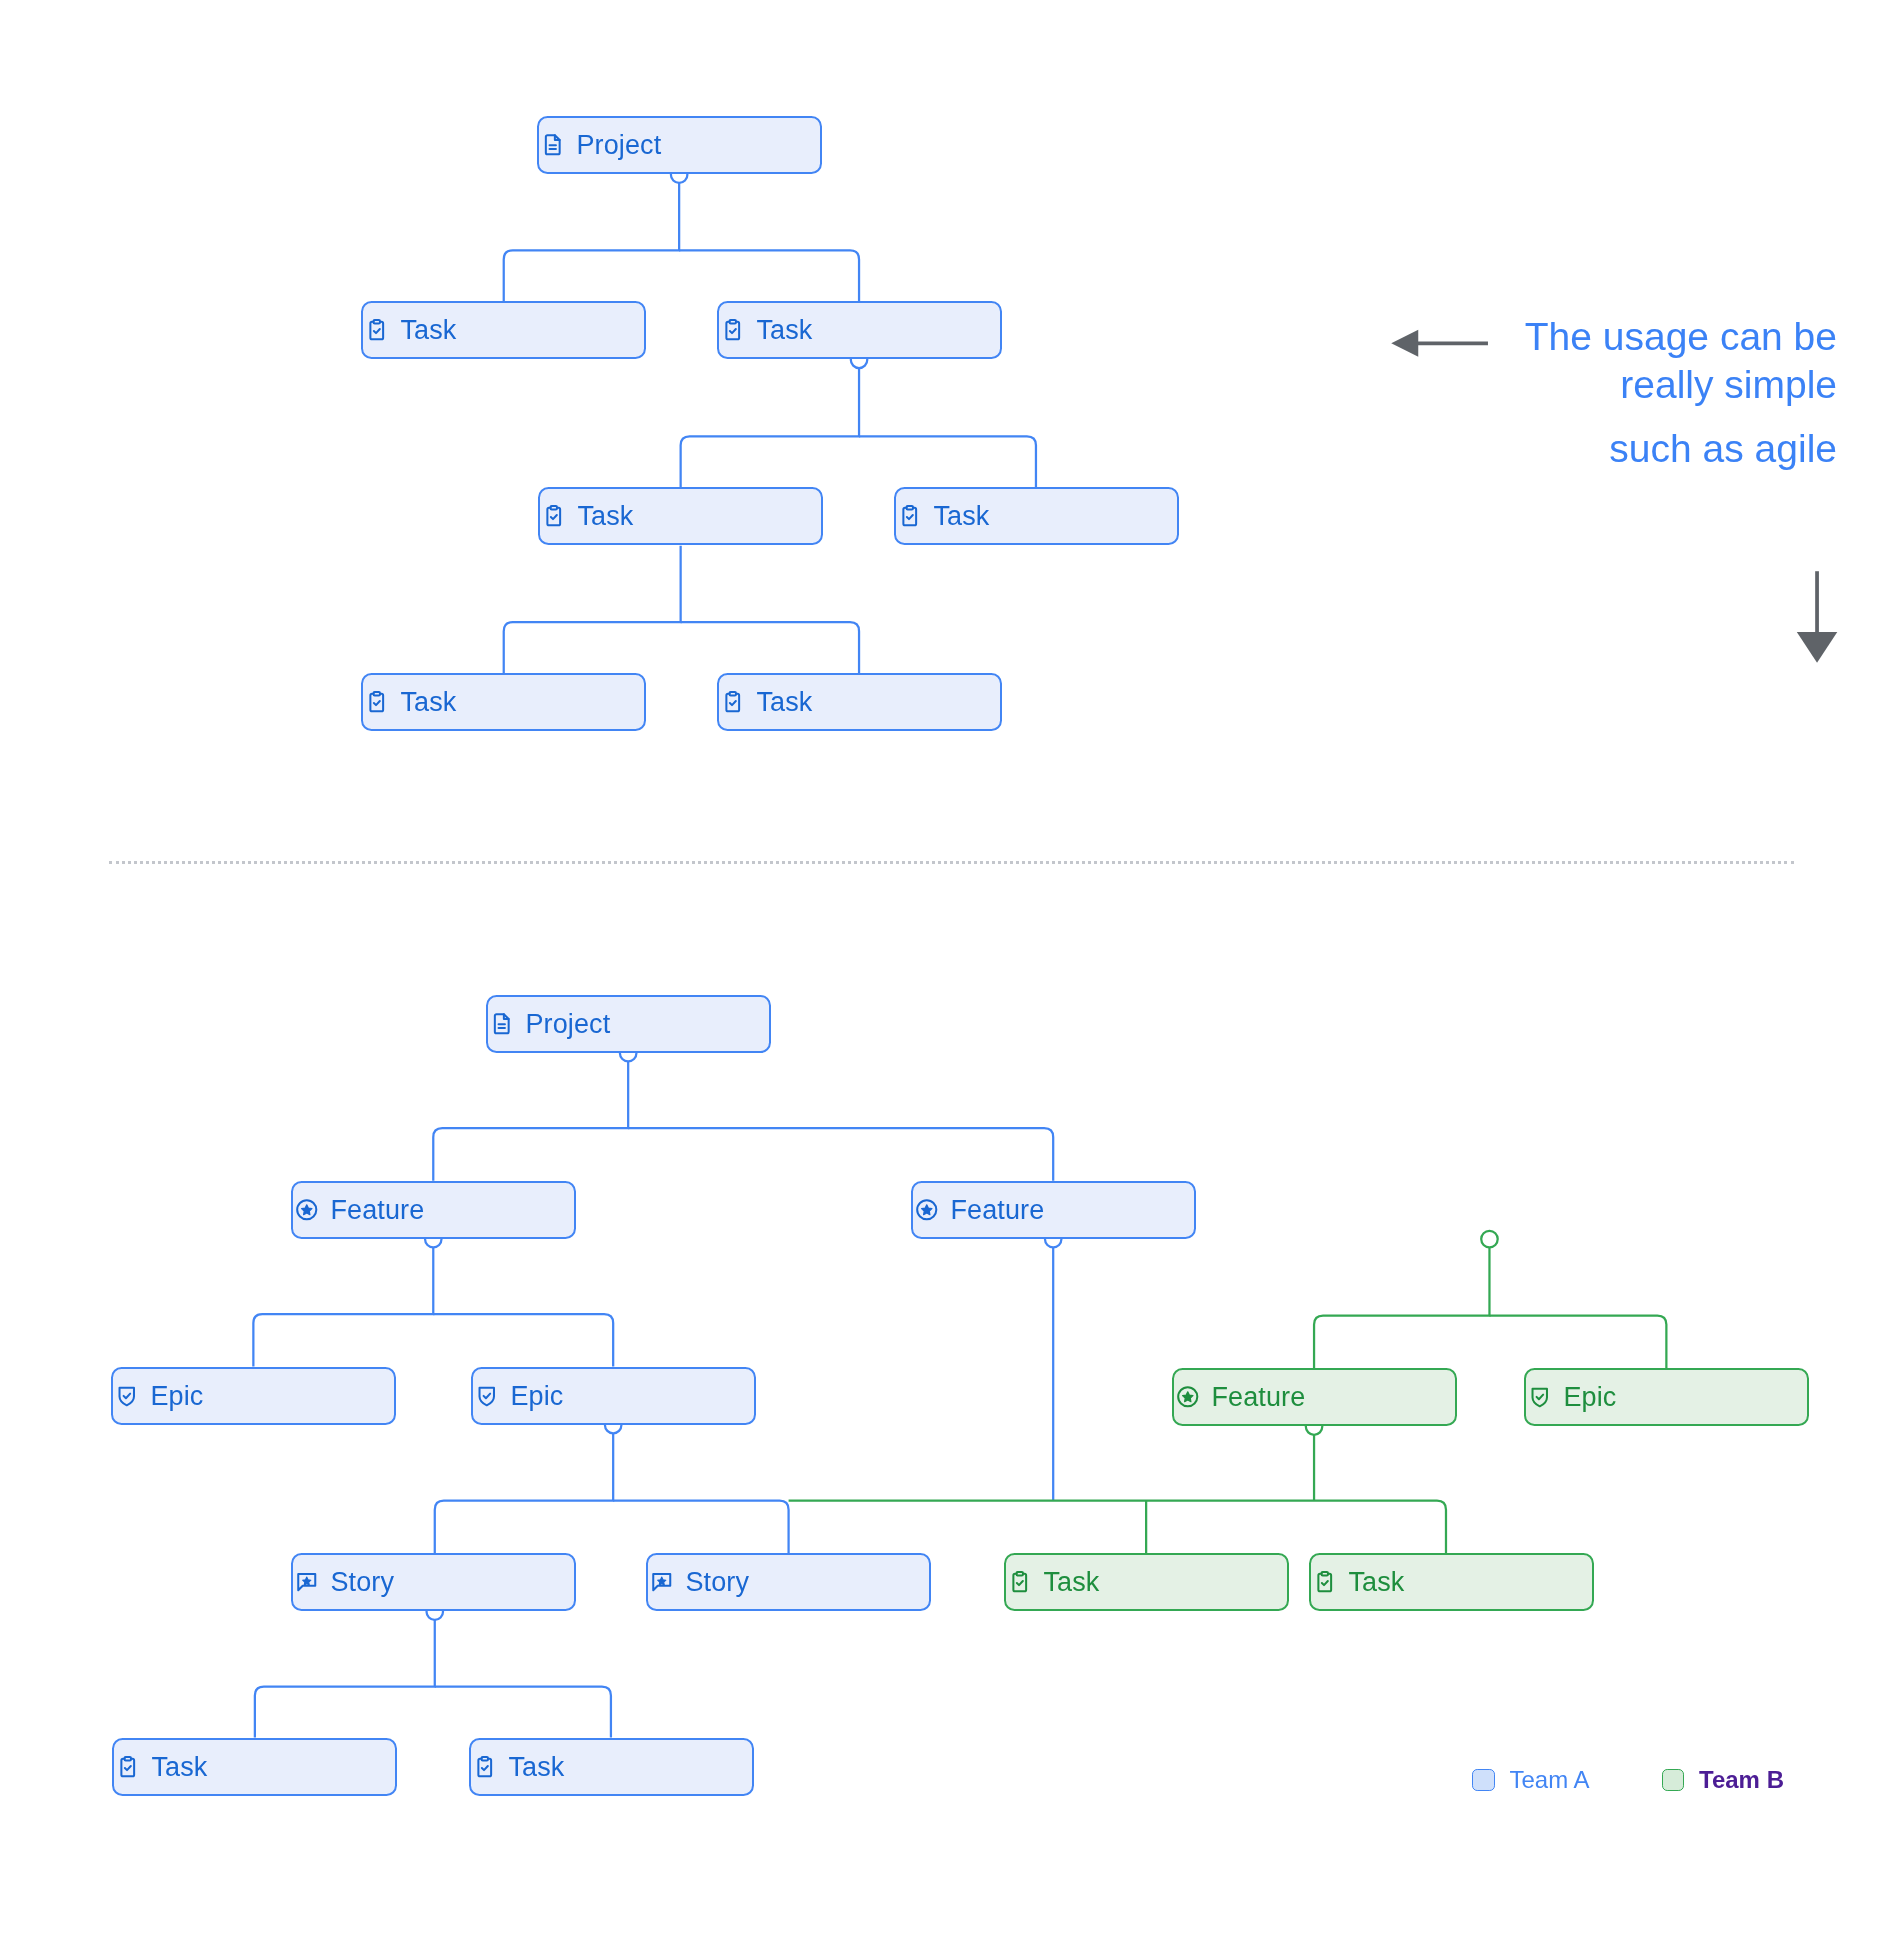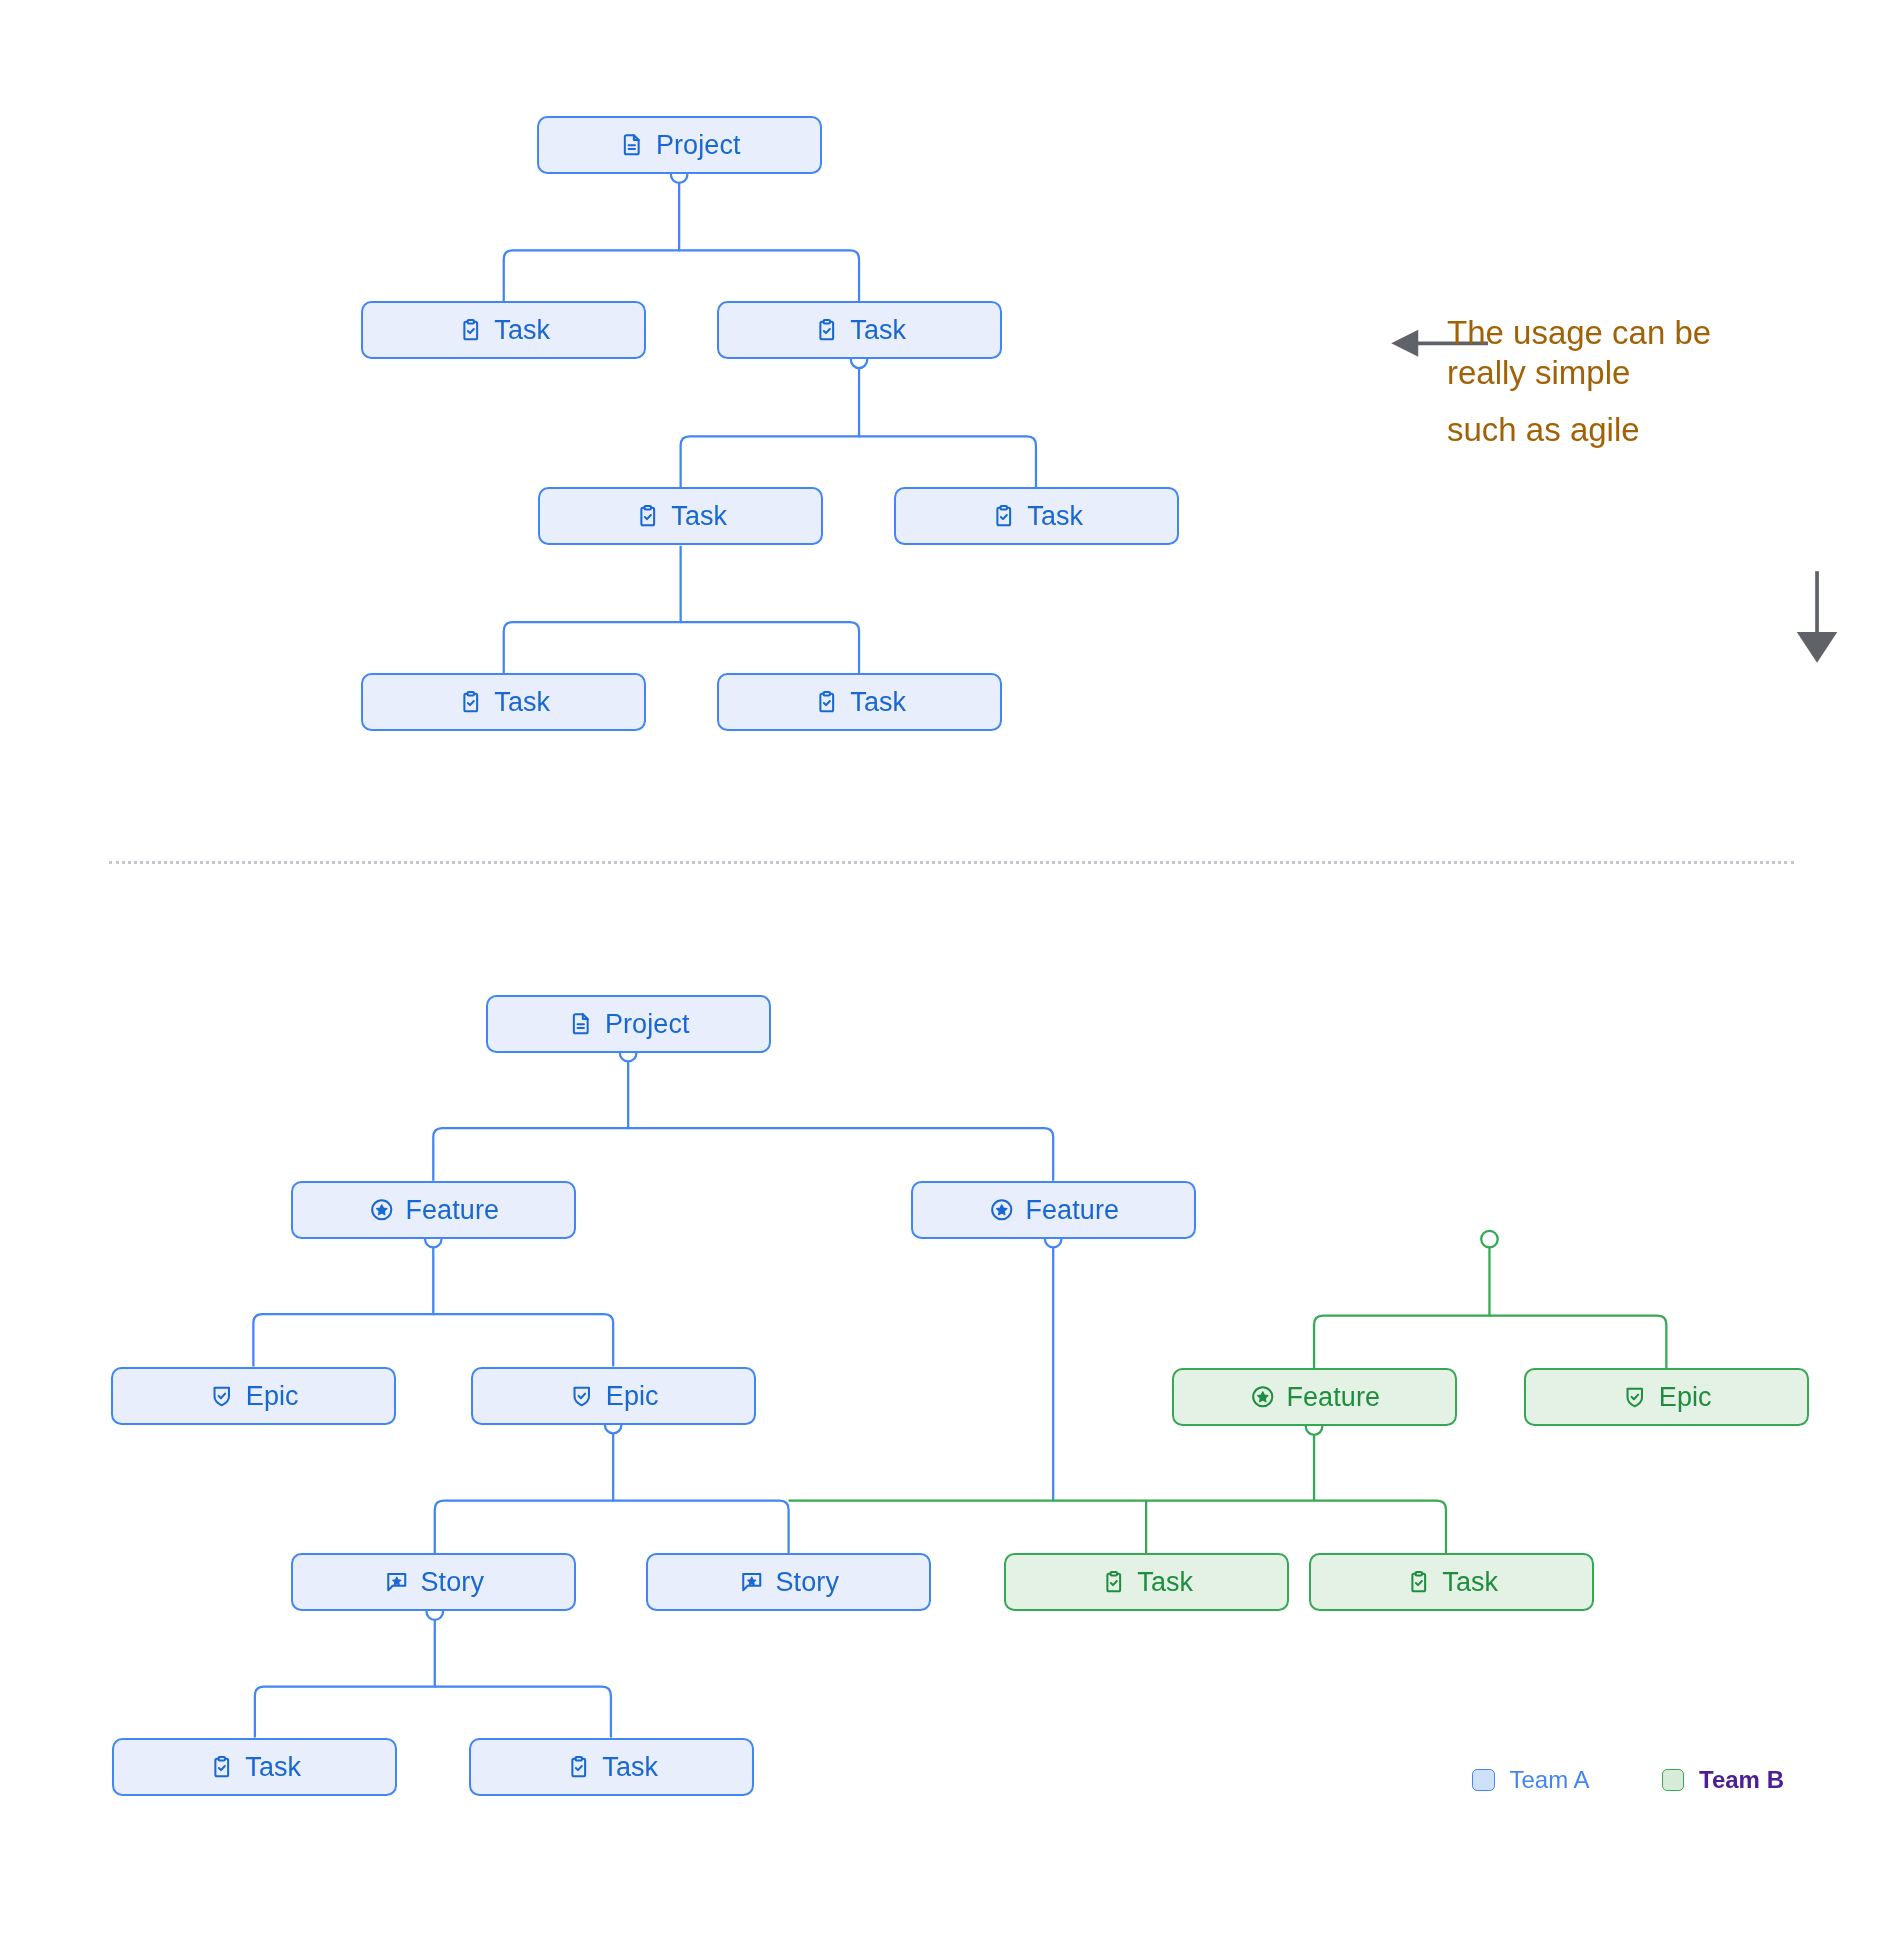--- a/index.html
+++ b/index.html
@@ -20,21 +20,21 @@
     left:0; top:0;
     width:1898px;
     height:1955px;
     pointer-events:none;
   }
   .node{
     position:absolute;
     box-sizing:border-box;
     display:flex;
     align-items:center;
-    justify-content:center;
+    justify-content:flex-start;
     gap:10.5px;
     border-radius:10.5px;
     border-width:2.2px;
     border-style:solid;
     font-size:27px;
     letter-spacing:0.1px;
     white-space:nowrap;
     z-index:3;
   }
   .node .ico{
@@ -47,24 +47,24 @@
   }
   .node .ico svg{display:block;}
   .node .lbl{line-height:1;}
 
   .t-a{ background:#e8eefc; border-color:#4285f4; color:#1967d2; }
   .t-b{ background:#e4f1e5; border-color:#34a853; color:#1e8e3e; }
 
   
   #annotation{
     position:absolute;
-    color:#a16207;
-    font-size:33px;
+    color:#3b82f6;
+    font-size:39px;
     line-height:1.22;
-    text-align:left;
+    text-align:right;
     z-index:4;
   }
   #annotation .ln{display:block;}
   #annotation .gap{height:16.5px;display:block;}
 
   
   #legend{
     position:absolute;
     display:flex;
     align-items:flex-end;

